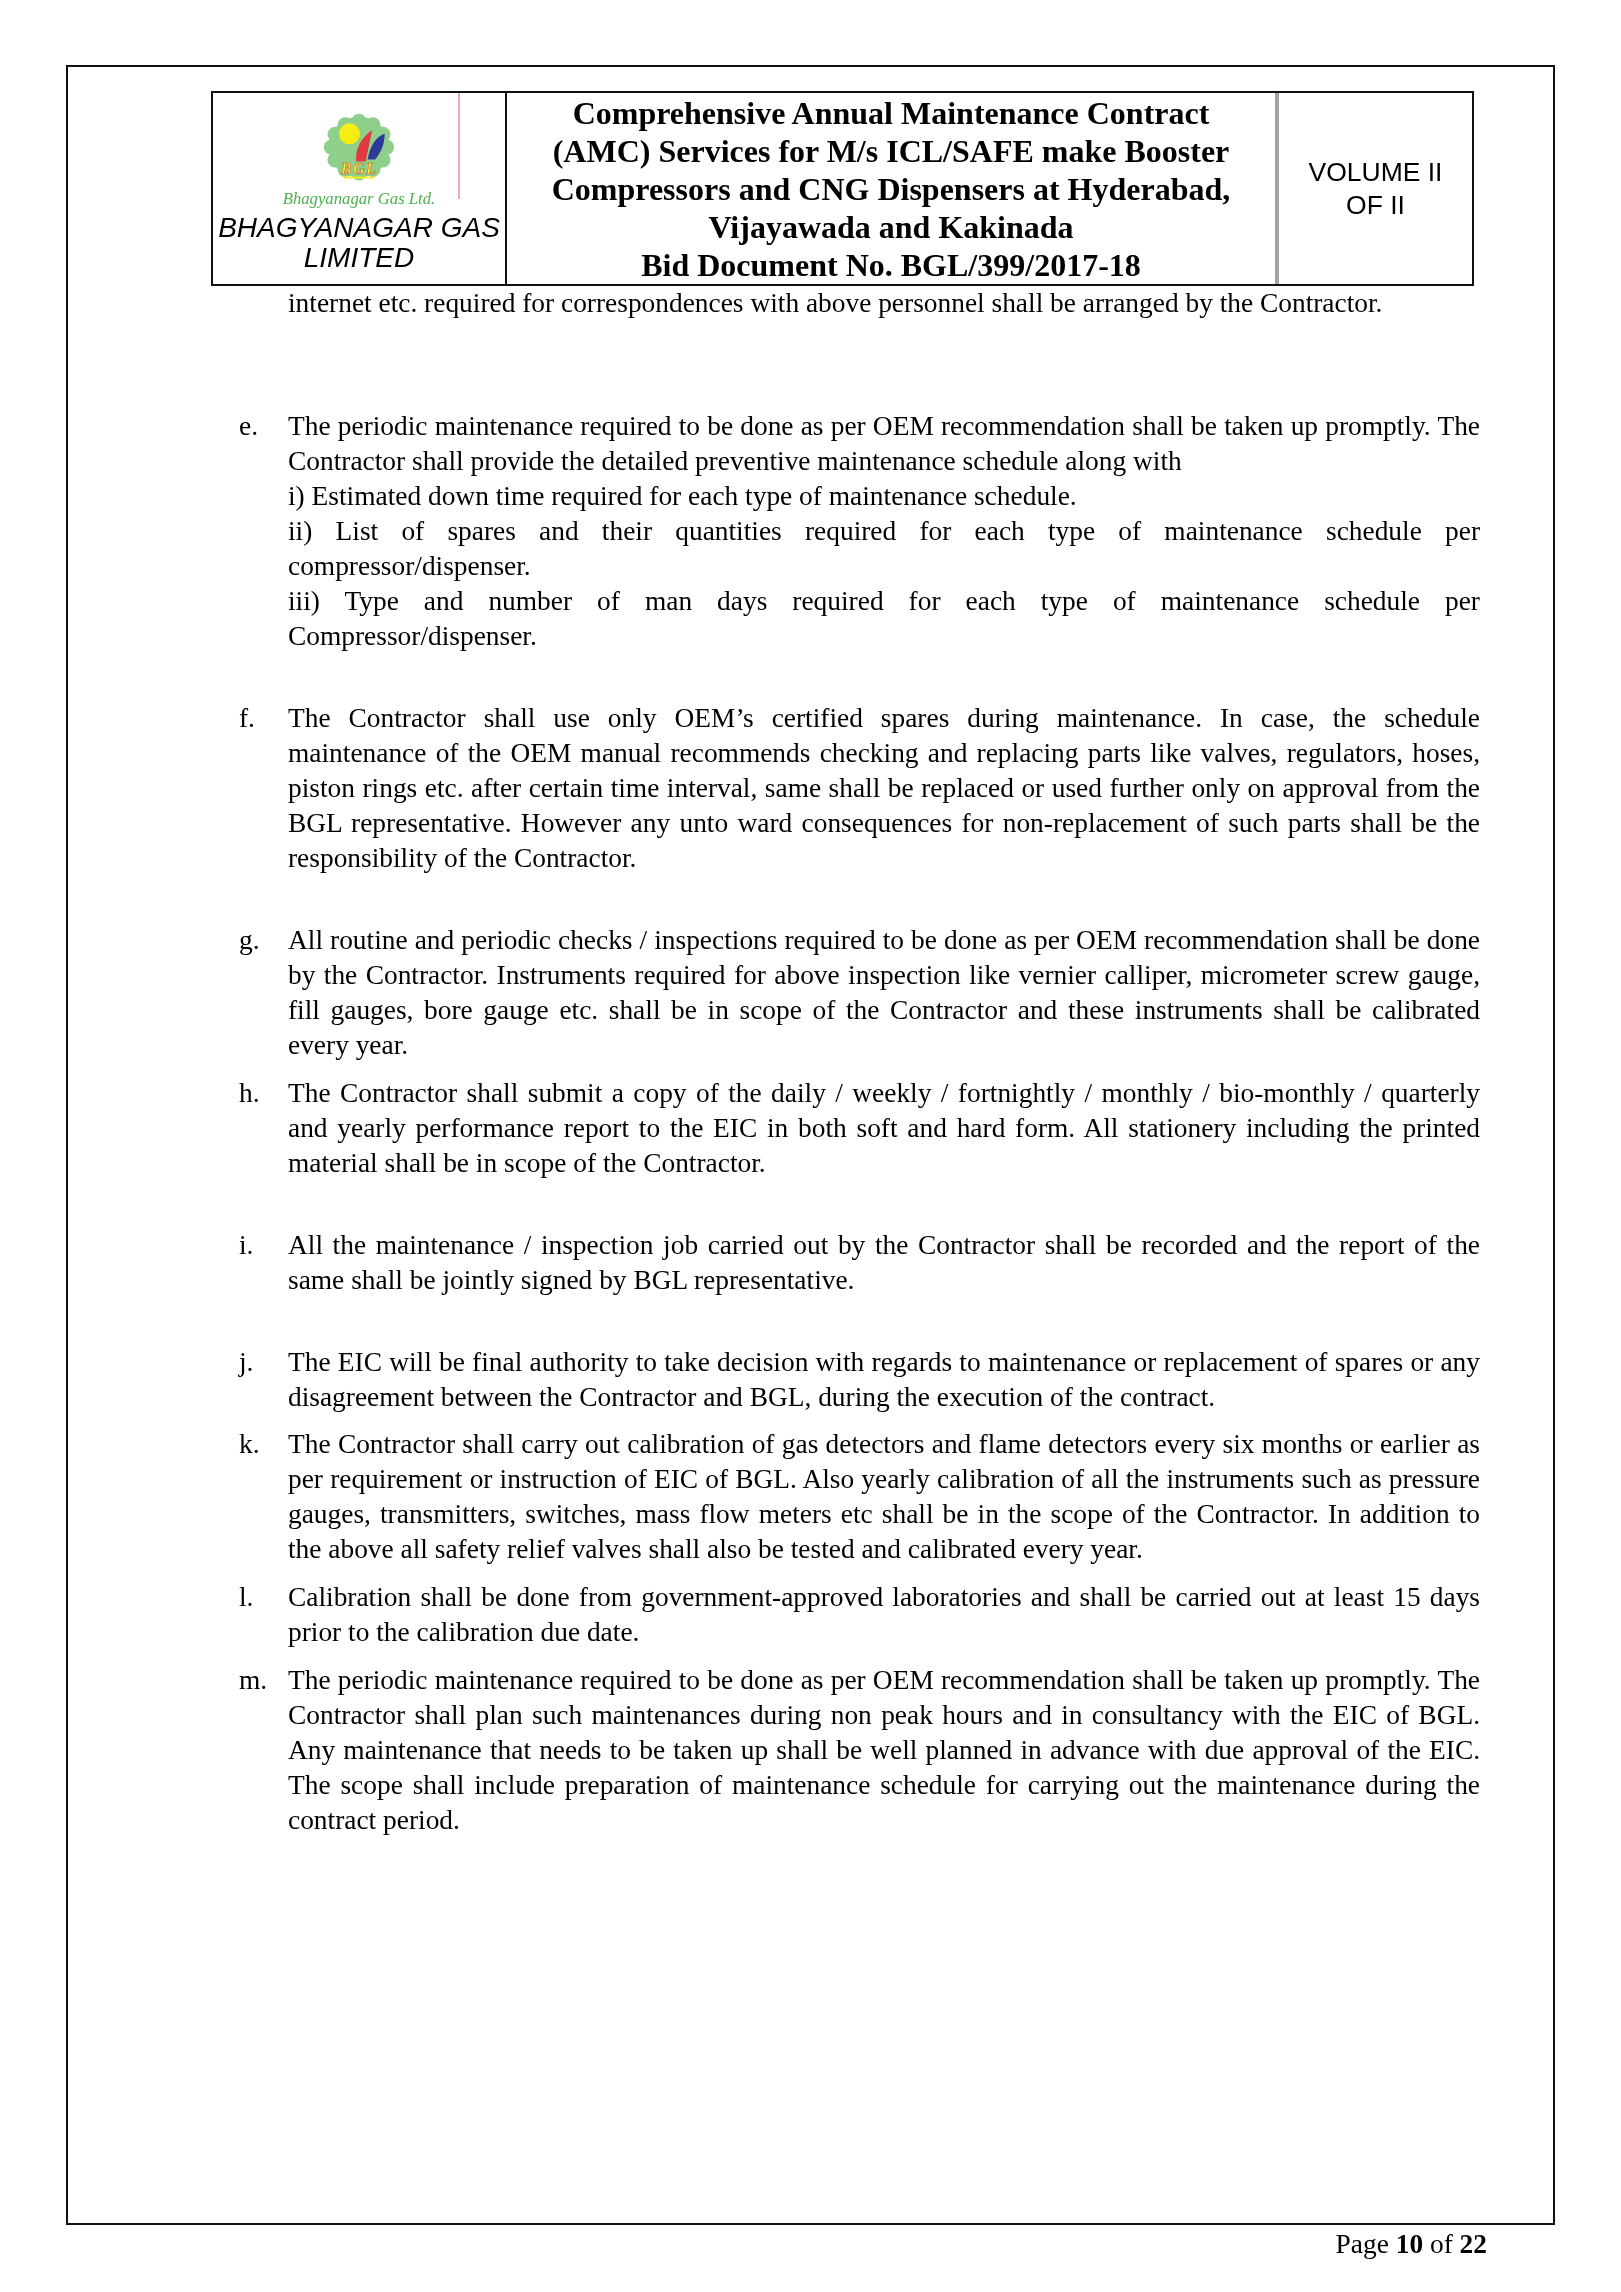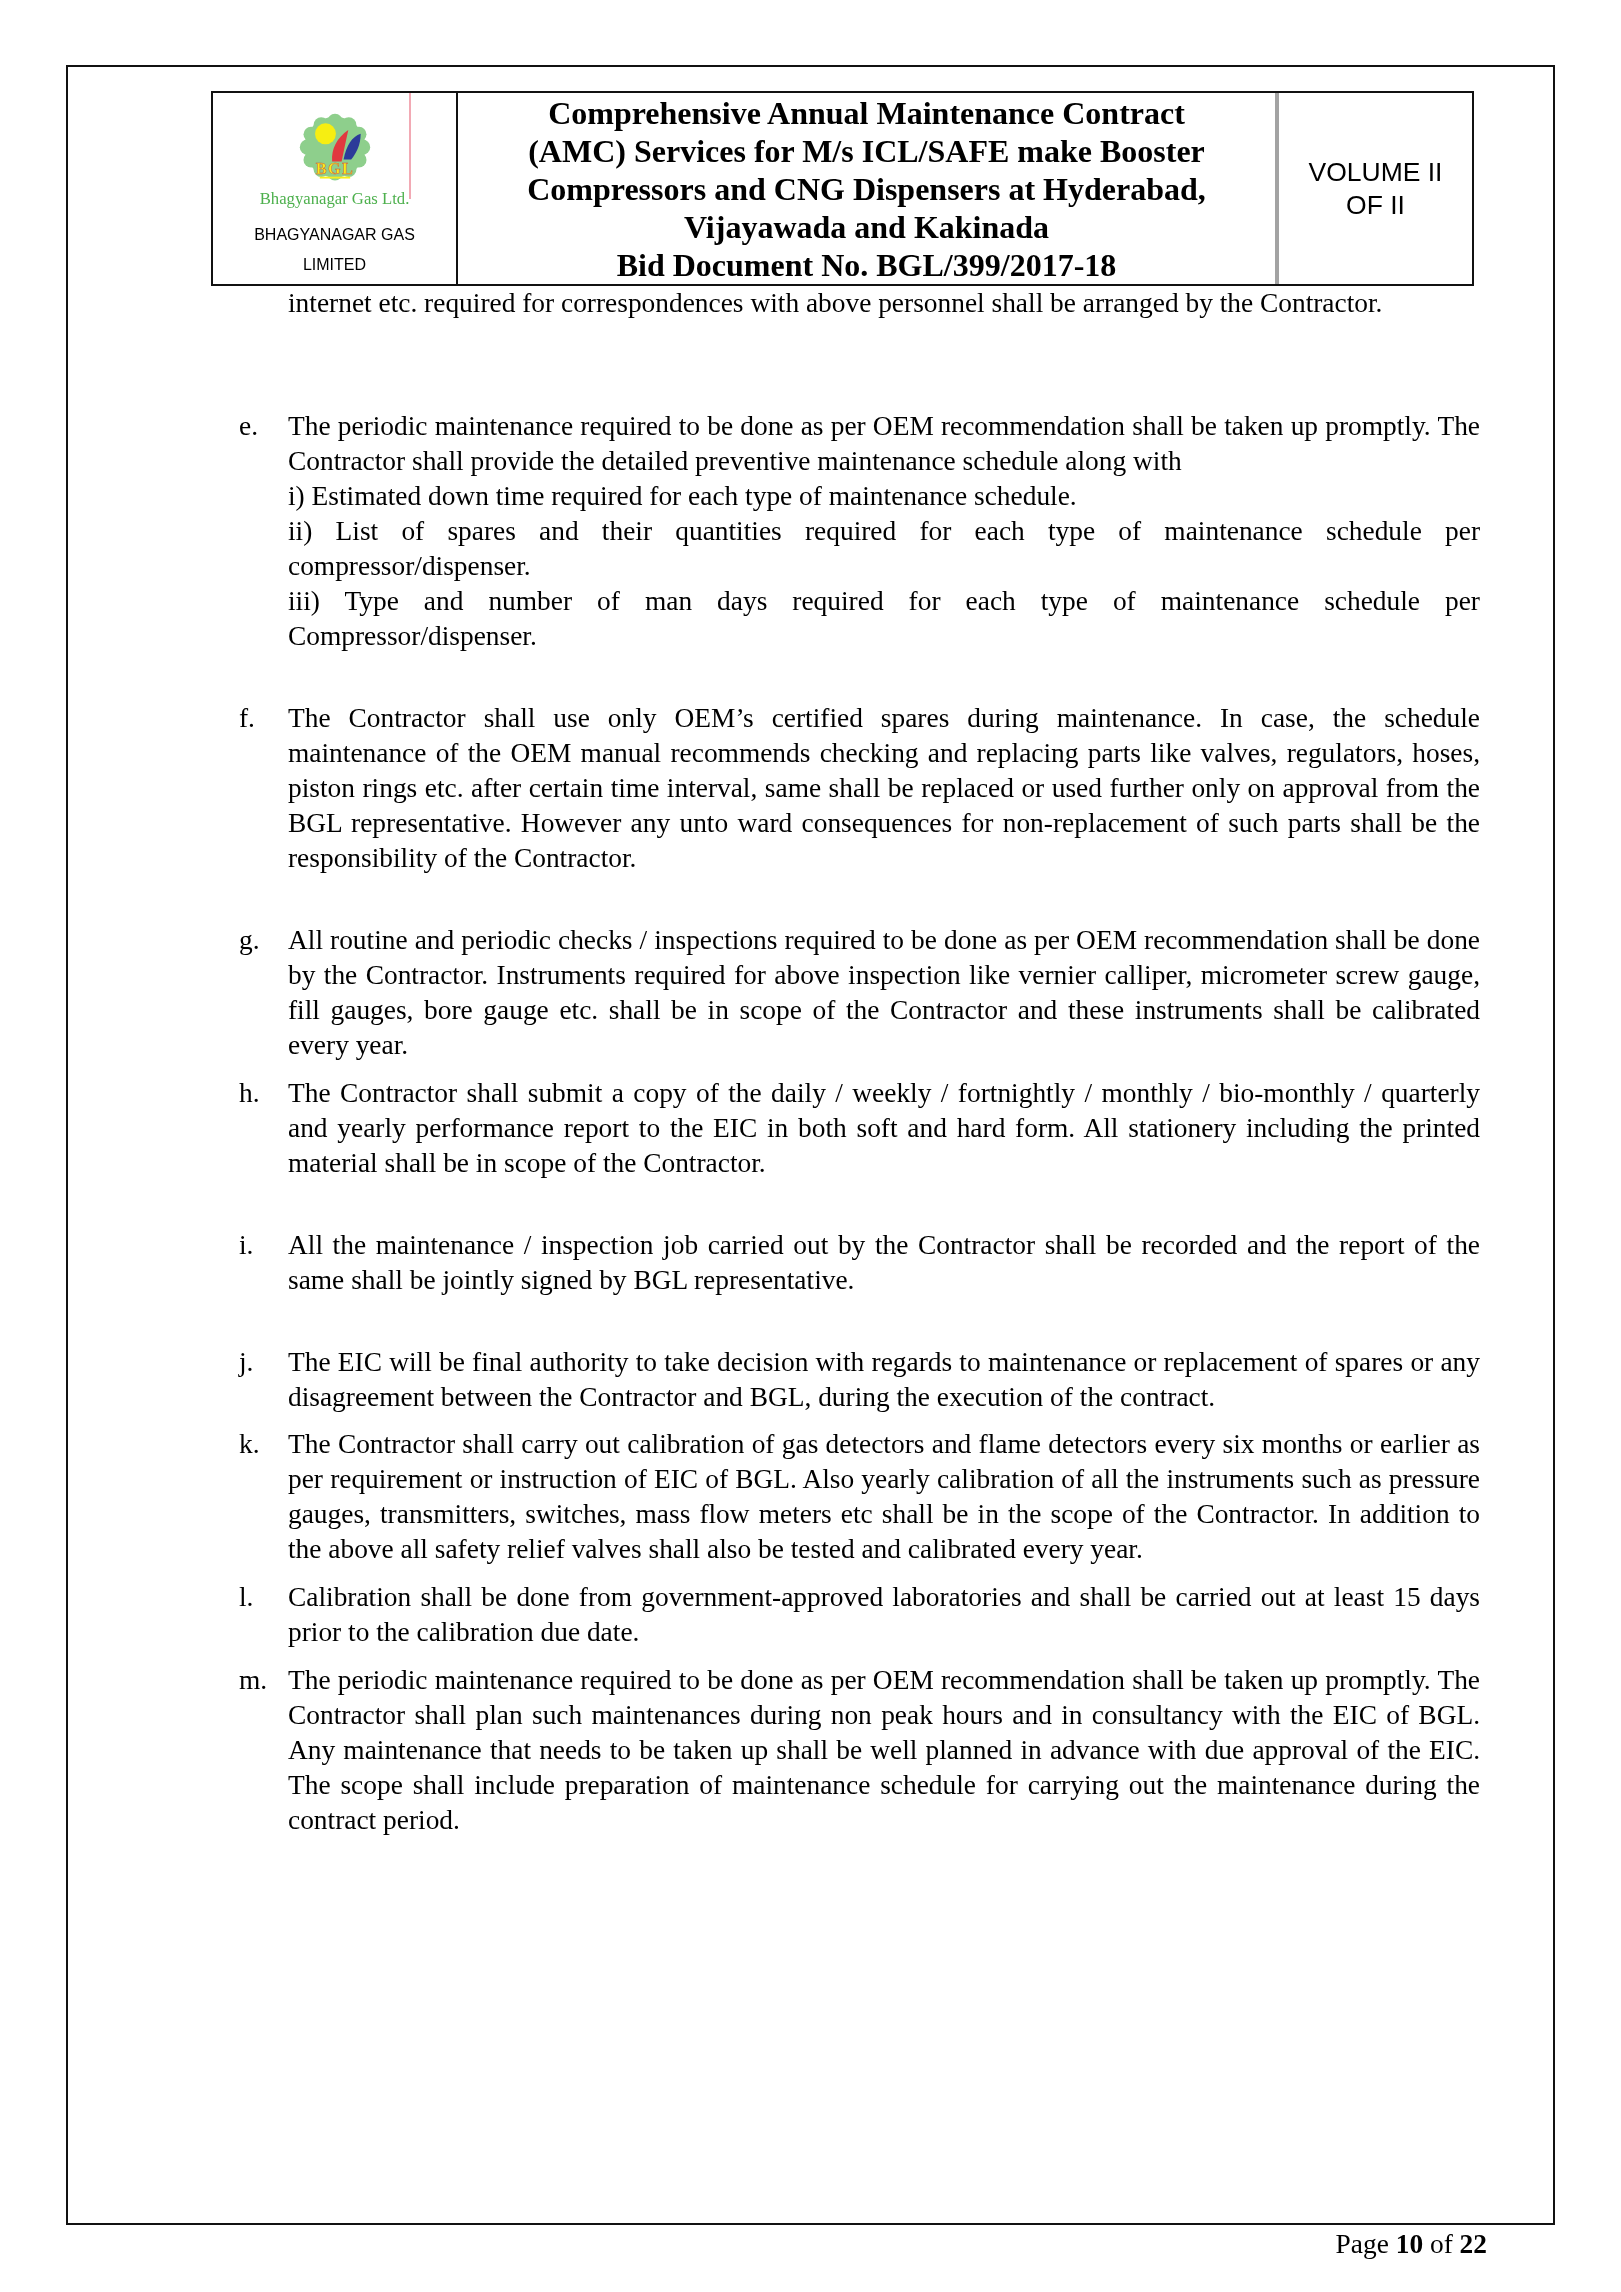--- a/index.html
+++ b/index.html
@@ -21,38 +21,39 @@
   .header {
     position: absolute; left: 211px; top: 91px;
     width: 1263px; height: 195px;
     border: 2px solid #111;
     box-sizing: border-box;
     display: flex;
     background: #fff;
   }
   .cell { box-sizing: border-box; }
   .logo-cell {
-    width: 245px;
+    width: 294px;
     border-right: 2px solid #111;
     position: relative;
     display: flex; flex-direction: column; align-items: center;
     padding-top: 18px;
+    font-style: italic;
   }
   .logo-svg { width: 98px; height: 78px; display: block; }
   .logo-caption {
     font-size: 16.7px; line-height: 18.6px;
     color: #4db04d;
     font-family: "Liberation Serif", serif;
     margin-top: 1px;
     white-space: nowrap;
   }
   .company-name {
-    margin-top: 11px;
+    margin-top: 4px;
     font-family: "Liberation Sans", sans-serif;
-    font-size: 16px; line-height: 30px;
+    font-size: 28px; line-height: 30px;
     text-align: center;
     white-space: pre-line;
   }
   .pink-line {
     position: absolute; right: 45px; top: 0;
     width: 2px; height: 106px;
     background: #f2a9b4;
   }
   .title-cell {
     flex: 1;

